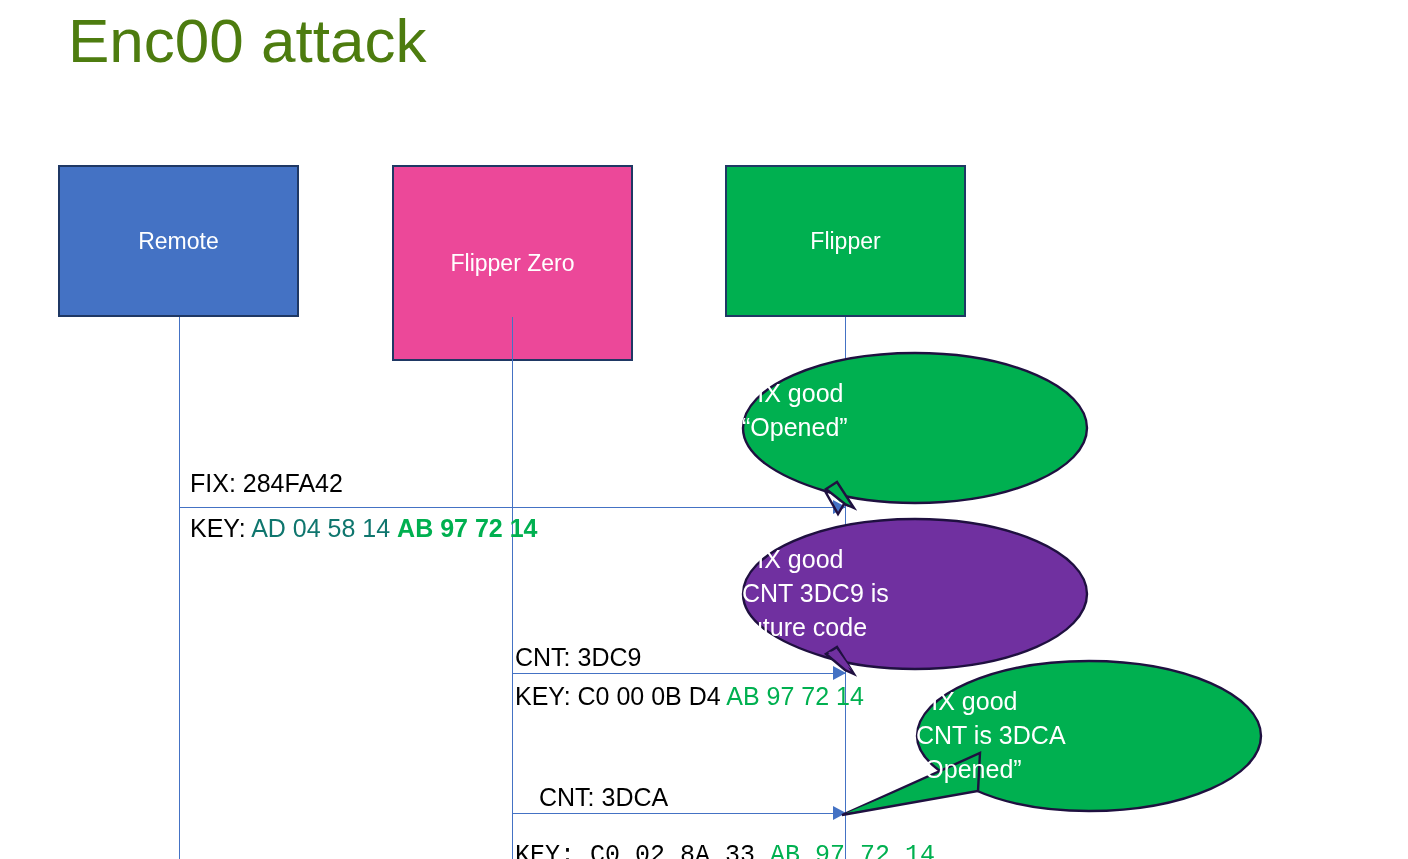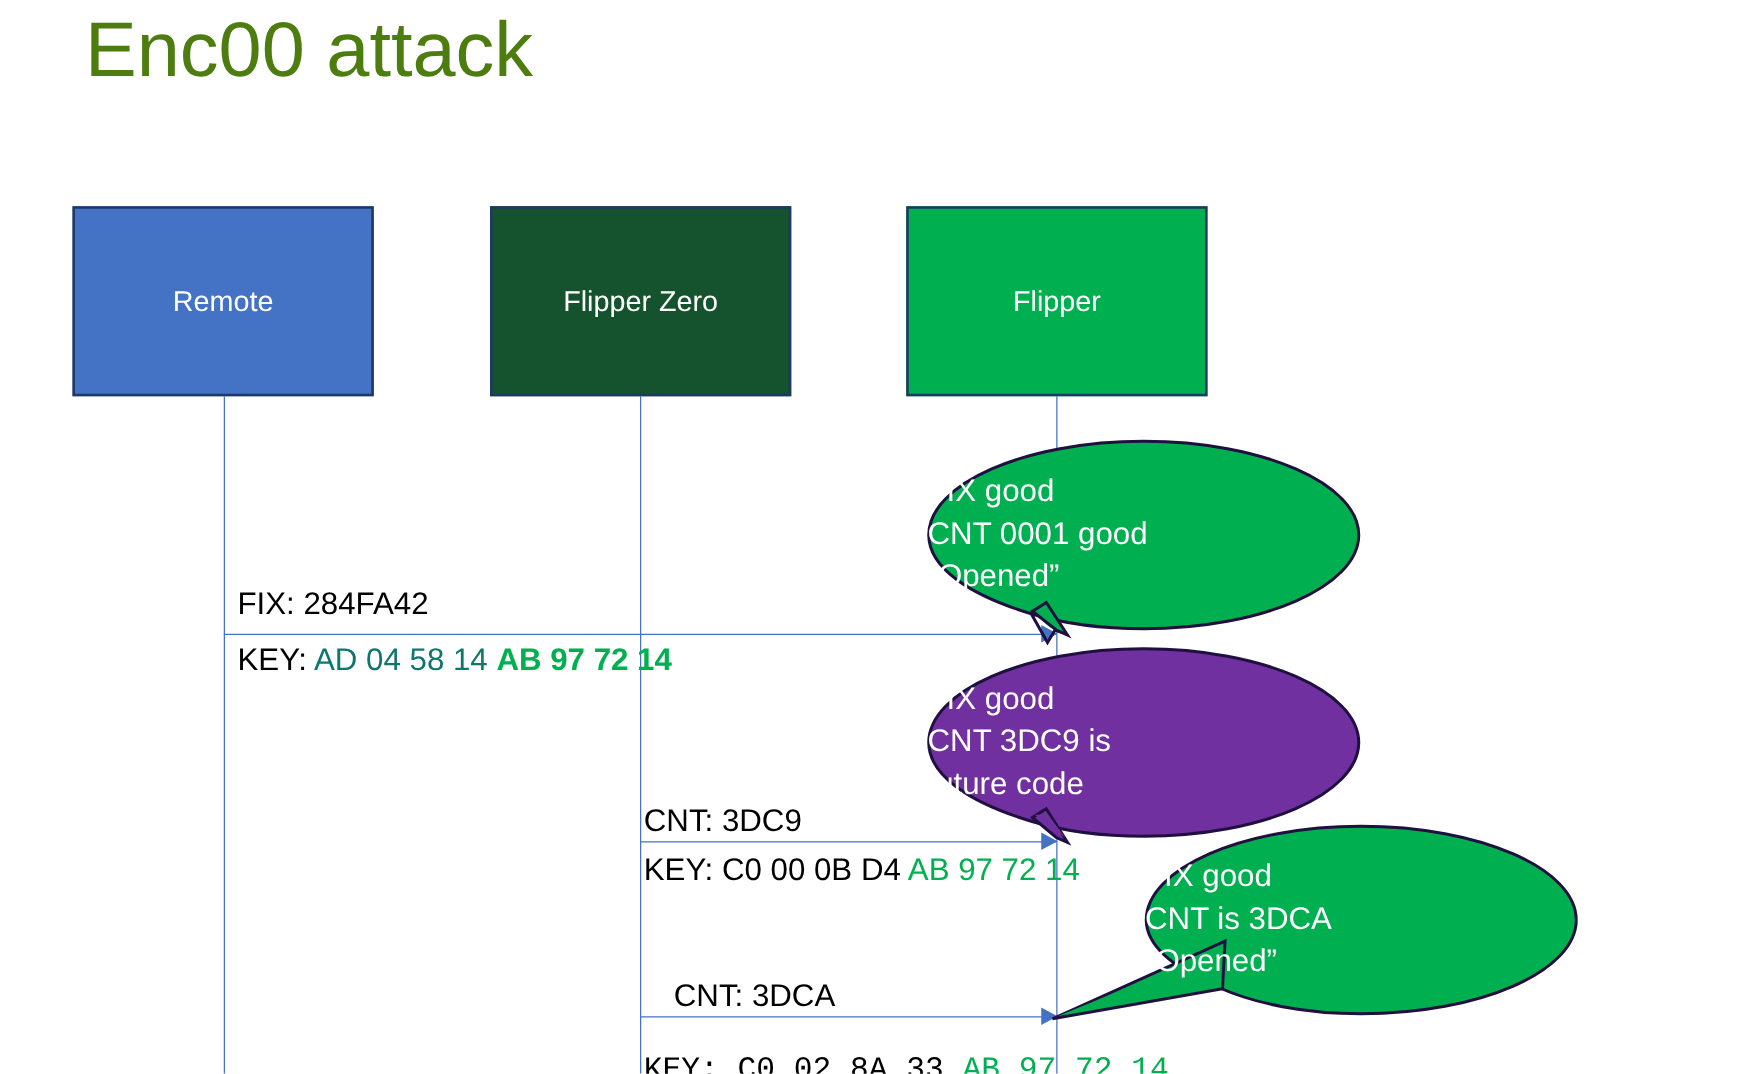--- a/index.html
+++ b/index.html
@@ -41,21 +41,21 @@
     border: 2px solid #1F3864;
     display: flex;
     align-items: center;
     justify-content: center;
     color: #ffffff;
     font-size: 23px;
     line-height: 28px;
     text-align: center;
   }
   .actor-remote  { left: 58px;  top: 165px; width: 241px; height: 152px; background: #4472C4; }
-  .actor-flipper { left: 392px; top: 165px; width: 241px; height: 152px; background: #14532d; }
+  .actor-flipper { left: 392px; top: 165px; width: 241px; height: 196px; background: #ec4899; }
   .actor-receiver{ left: 725px; top: 165px; width: 241px; height: 152px; background: #00B050; }
 
   
   .lifeline {
     position: absolute;
     width: 0;
     border-left: 1.6px solid #4472C4;
     top: 317px;
     height: 542px;
   }
@@ -175,21 +175,20 @@
   </div>
 
   <div class="callout co-1">
     <svg width="346" height="200" viewBox="0 0 346 200">
       <path d="M 173 1 C 268 1 345 35 345 76 C 345 117 268 151 173 151 C 140 151 109 147 83 139 L 96 162 L 102 152 L 108 154 L 102 152 L 96 162 L 83 139 C 33 124 1 102 1 76 C 1 35 78 1 173 1 Z" fill="#00B050" stroke="#1F1040" stroke-width="2.4"></path>
       <path d="M 88 141 L 98 150 L 103 151 L 106 153 L 109 151 L 99 150 Z" fill="#00B050"></path>
       <polygon points="84,137 103,152 112,156 95,130" fill="#00B050" stroke="#1F1040" stroke-width="2.4"></polygon>
     </svg>
     <div class="bub-text">
       <span class="ln">FIX good</span>
-      <span class="ln">CNT 0001 good</span>
       <span class="ln">“Opened”</span>
     </div>
   </div>
 
   <div class="callout co-2">
     <svg width="346" height="200" viewBox="0 0 346 200">
       <path d="M 173 1 C 268 1 345 35 345 76 C 345 117 268 151 173 151 C 140 151 109 147 83 139 C 33 124 1 102 1 76 C 1 35 78 1 173 1 Z" fill="#7030A0" stroke="#1F1040" stroke-width="2.4"></path>
       <polygon points="84,136 103,152 112,156 95,129" fill="#7030A0" stroke="#1F1040" stroke-width="2.4"></polygon>
       <polygon points="86,134 110,152 96,133" fill="#7030A0"></polygon>
     </svg>

